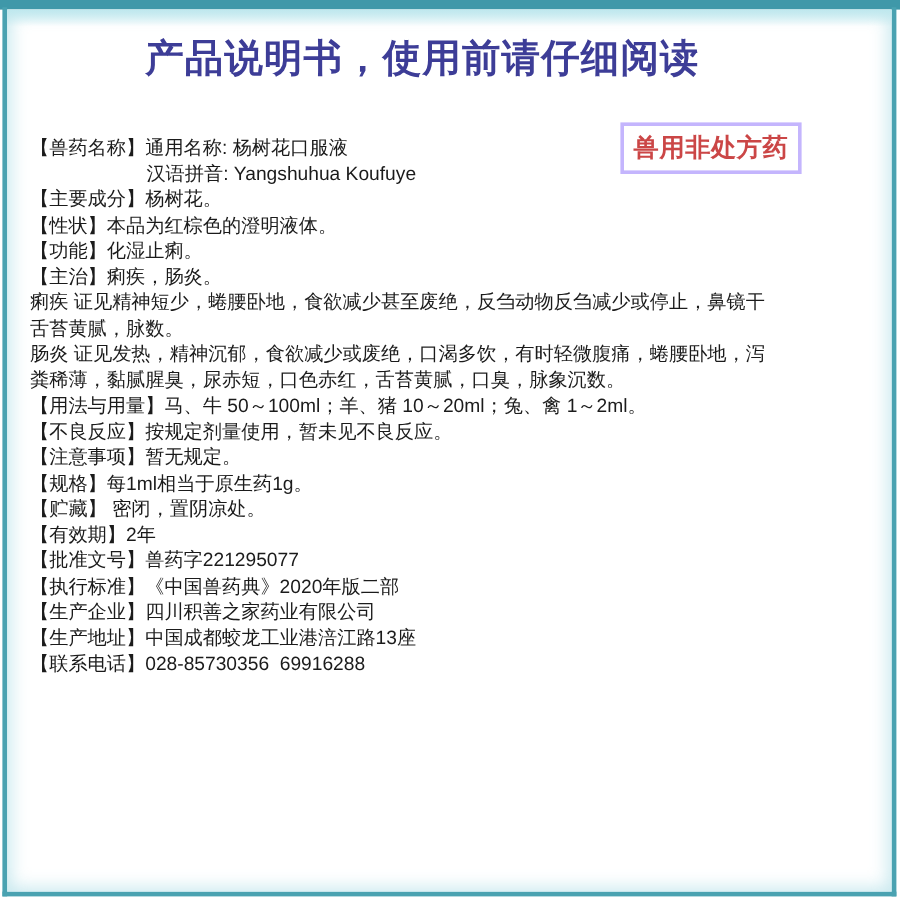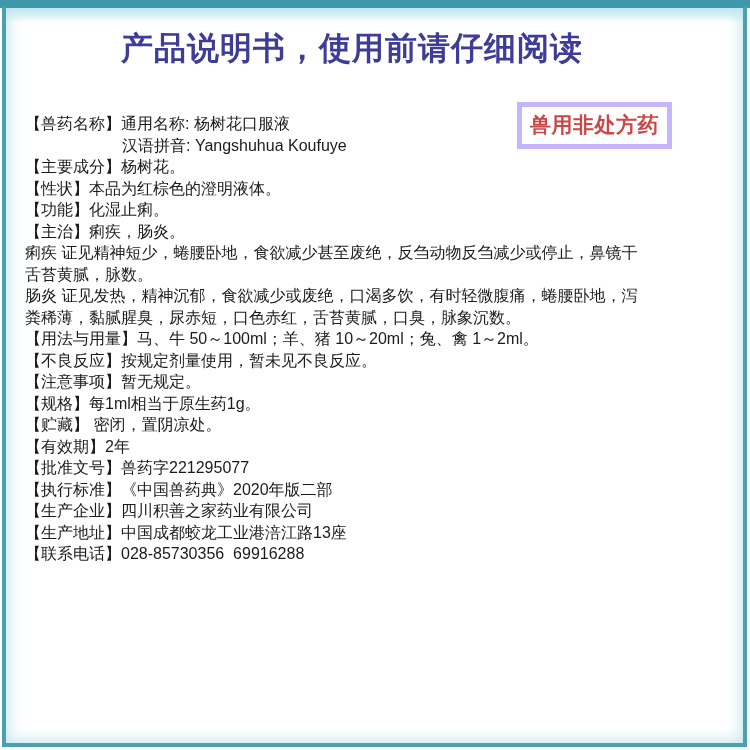--- a/index.html
+++ b/index.html
@@ -63,21 +63,21 @@
     font-size: 32px;
     font-weight: bold;
     letter-spacing: 1px;
     color: #3d3d97;
     white-space: pre;
   }
   .otc-badge {
     position: absolute;
     left: 517px;
     top: 102px;
-    border: 5px solid #c4b5fd;
+    border: 3px solid #c4b5fd;
     color: #cb4646;
     font-size: 21px;
     font-weight: bold;
     padding: 4px 8px 5px 8px;
     background: #ffffff;
     white-space: pre;
     letter-spacing: 0.5px;
   }
   .body-lines {
     position: absolute;

